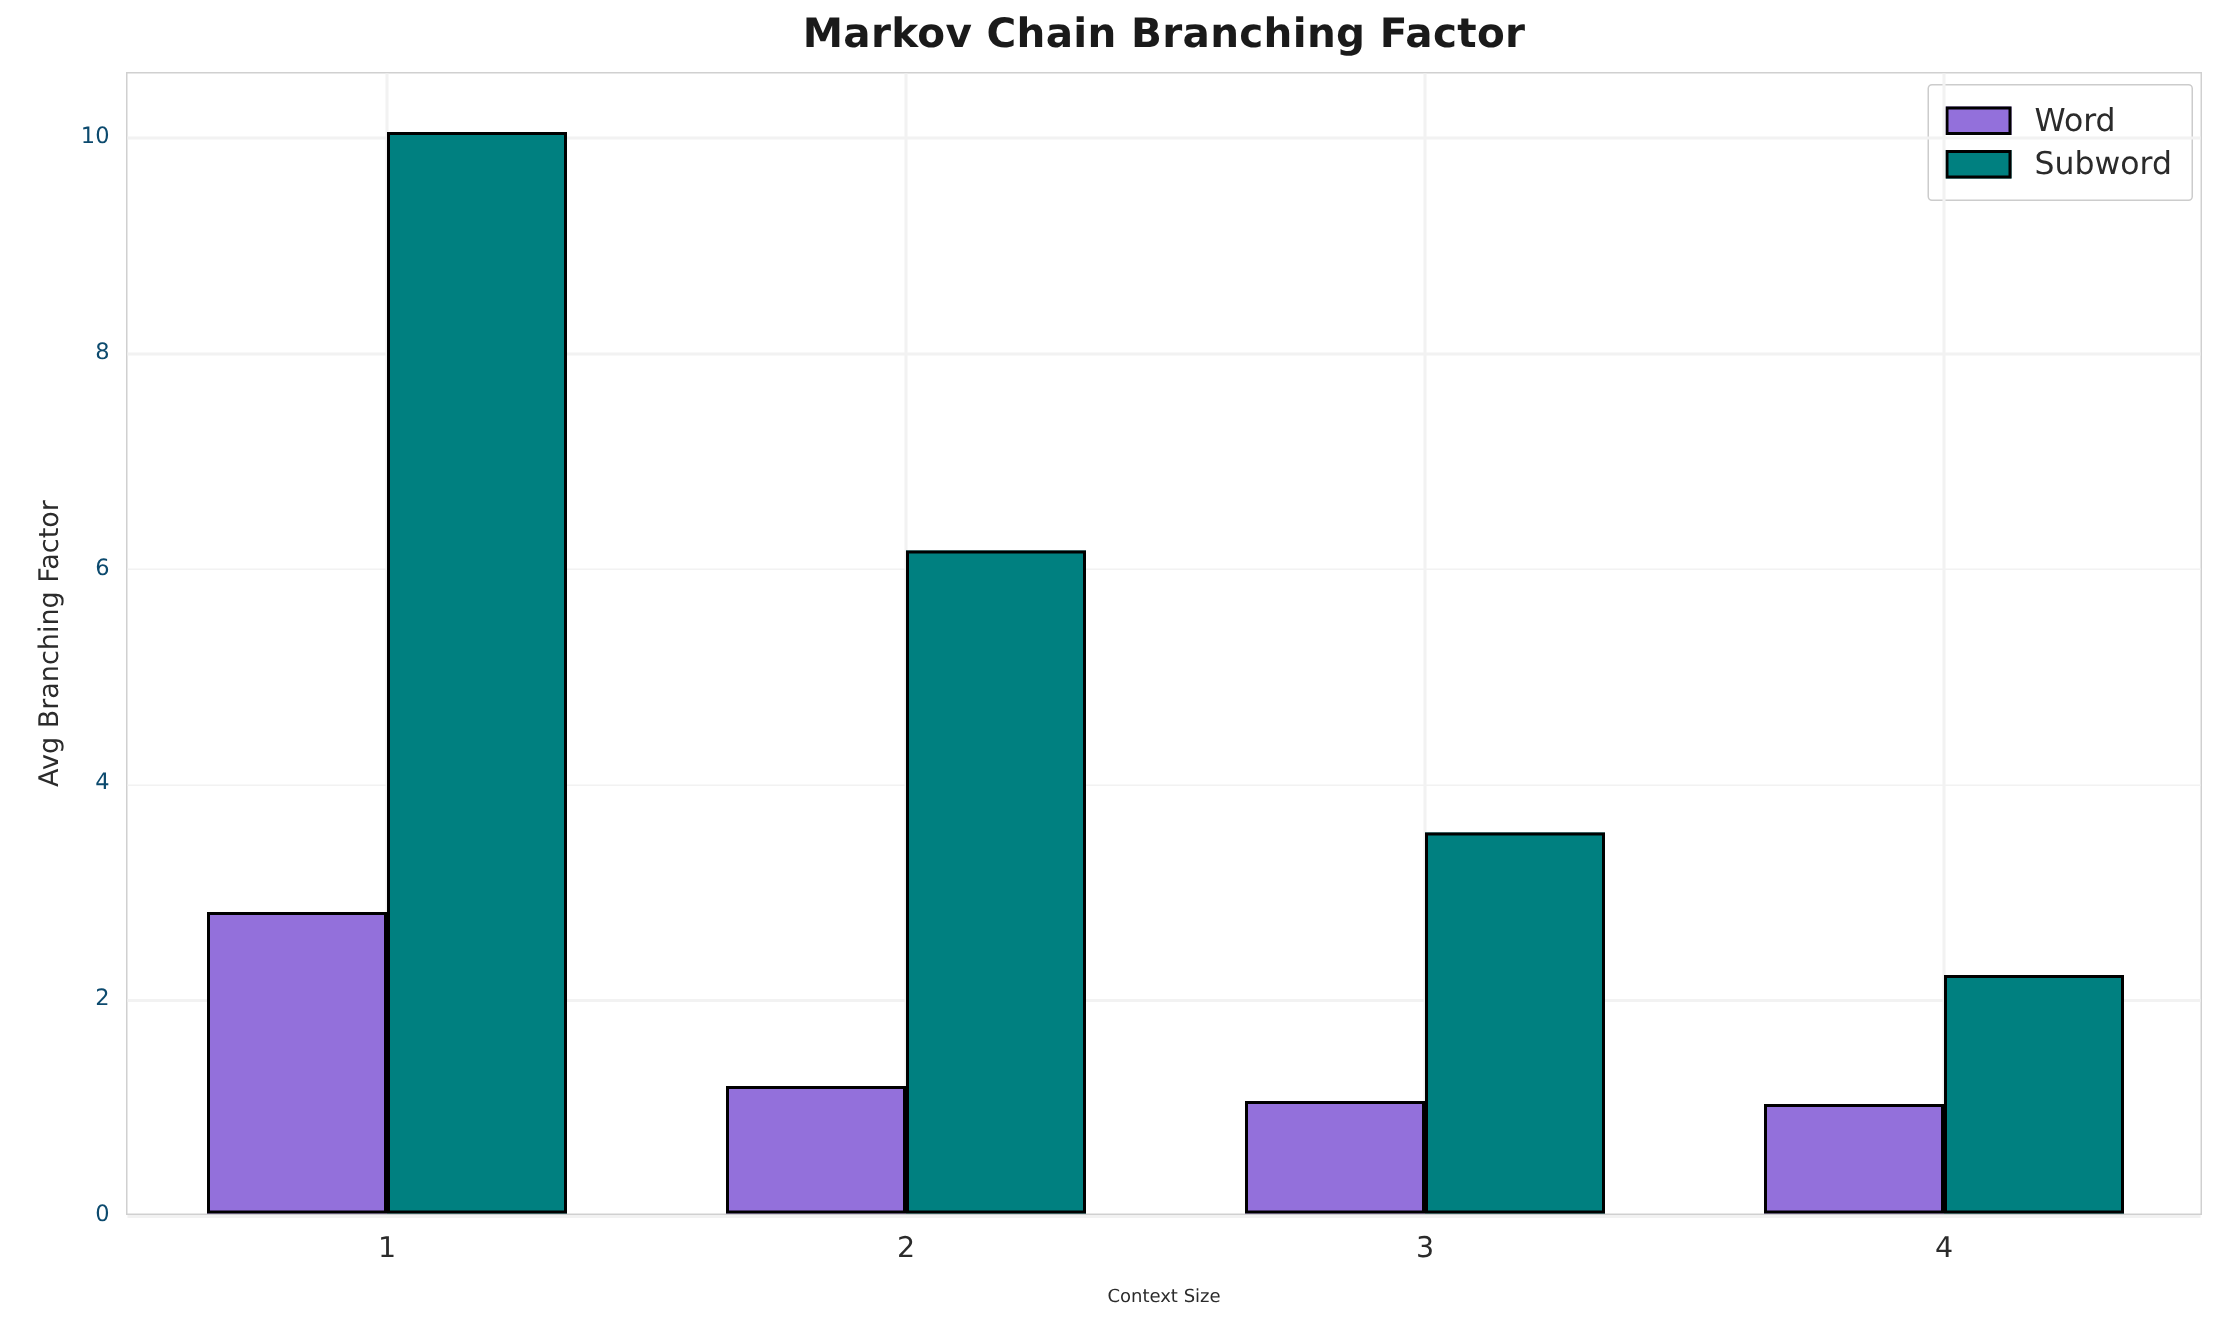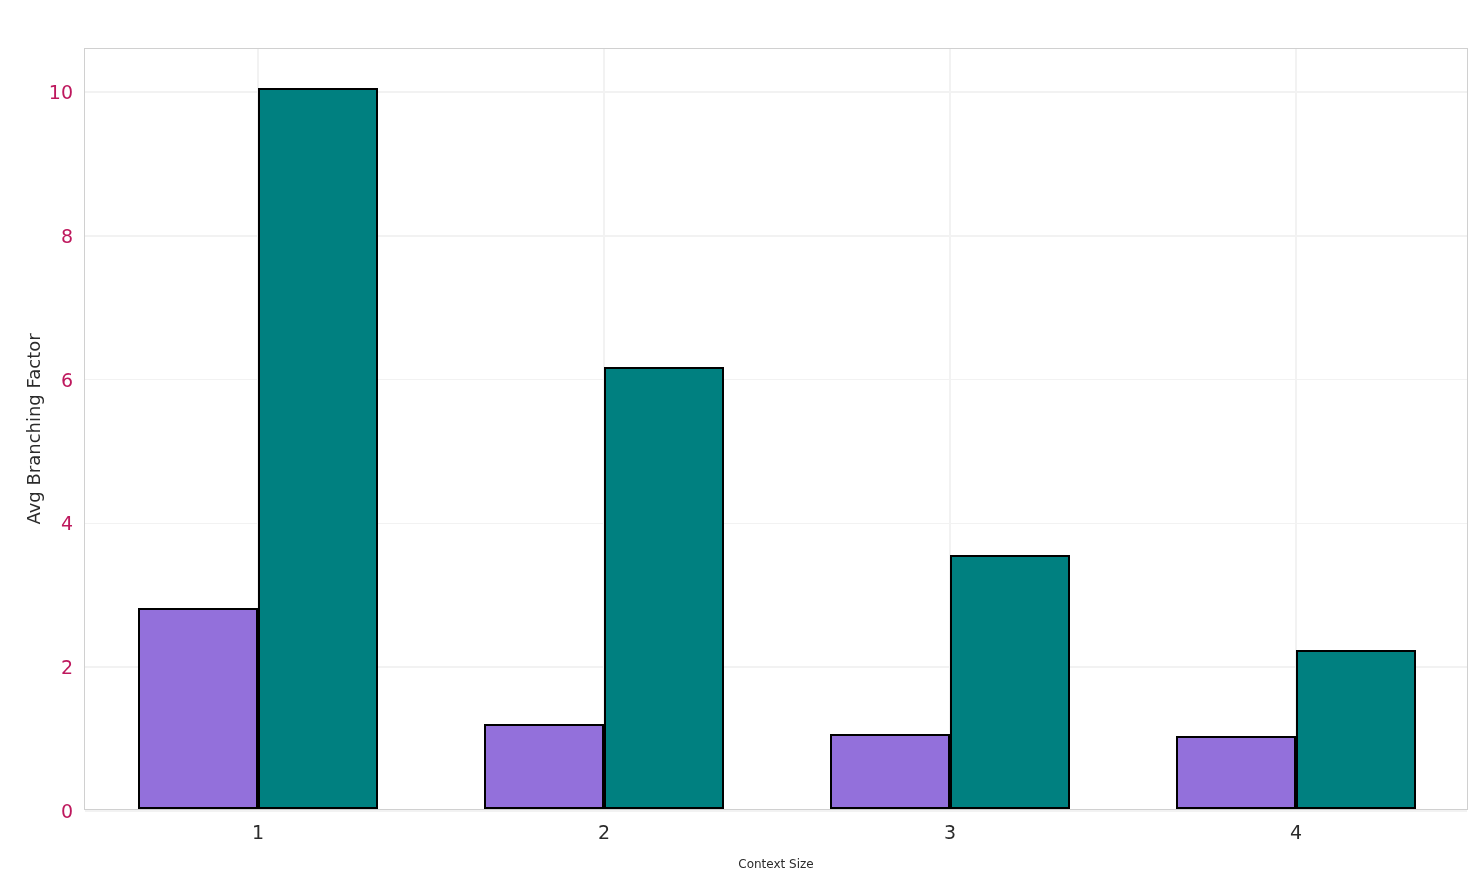--- a/index.html
+++ b/index.html
@@ -60,22 +60,22 @@
     top: 0;
     width: 1.5px;
     height: 100%;
     background: #f2f2f2;
   }
   .ytick-wrap {
     position: absolute;
     left: -74px;
     width: 62px;
     text-align: right;
-    font-size: 19px;
-    color: #be185d;
+    font-size: 15px;
+    color: #0c4a6e;
     line-height: 1;
   }
   .xtick-wrap {
     position: absolute;
     top: 774px;
     width: 80px;
     margin-left: -40px;
     text-align: center;
     font-size: 19px;
     color: #2b2b2b;
@@ -139,23 +139,34 @@
     color: #2b2b2b;
     line-height: 1;
     white-space: nowrap;
   }
 </style>
 </head>
 <body>
 
 <div id="figure">
 
+  <div id="chart-title">Markov Chain Branching Factor</div>
 
   <div id="plot-area">
 
+    <div id="legend">
+        <div class="legend-row">
+          <span class="legend-swatch" style="background: rgb(147, 112, 219);"></span>
+          <span class="legend-label">Word</span>
+        </div>
+        <div class="legend-row">
+          <span class="legend-swatch" style="background: rgb(0, 128, 128);"></span>
+          <span class="legend-label">Subword</span>
+        </div>
+      </div>
   <div class="gridline" style="top: 761.25px;"></div>
       <div class="ytick-wrap" style="top: 753px;">0</div>
       <div class="gridline" style="top: 617.476px;"></div>
       <div class="ytick-wrap" style="top: 609.226px;">2</div>
       <div class="gridline" style="top: 473.703px;"></div>
       <div class="ytick-wrap" style="top: 465.453px;">4</div>
       <div class="gridline" style="top: 329.929px;"></div>
       <div class="ytick-wrap" style="top: 321.679px;">6</div>
       <div class="gridline" style="top: 186.156px;"></div>
       <div class="ytick-wrap" style="top: 177.906px;">8</div>

